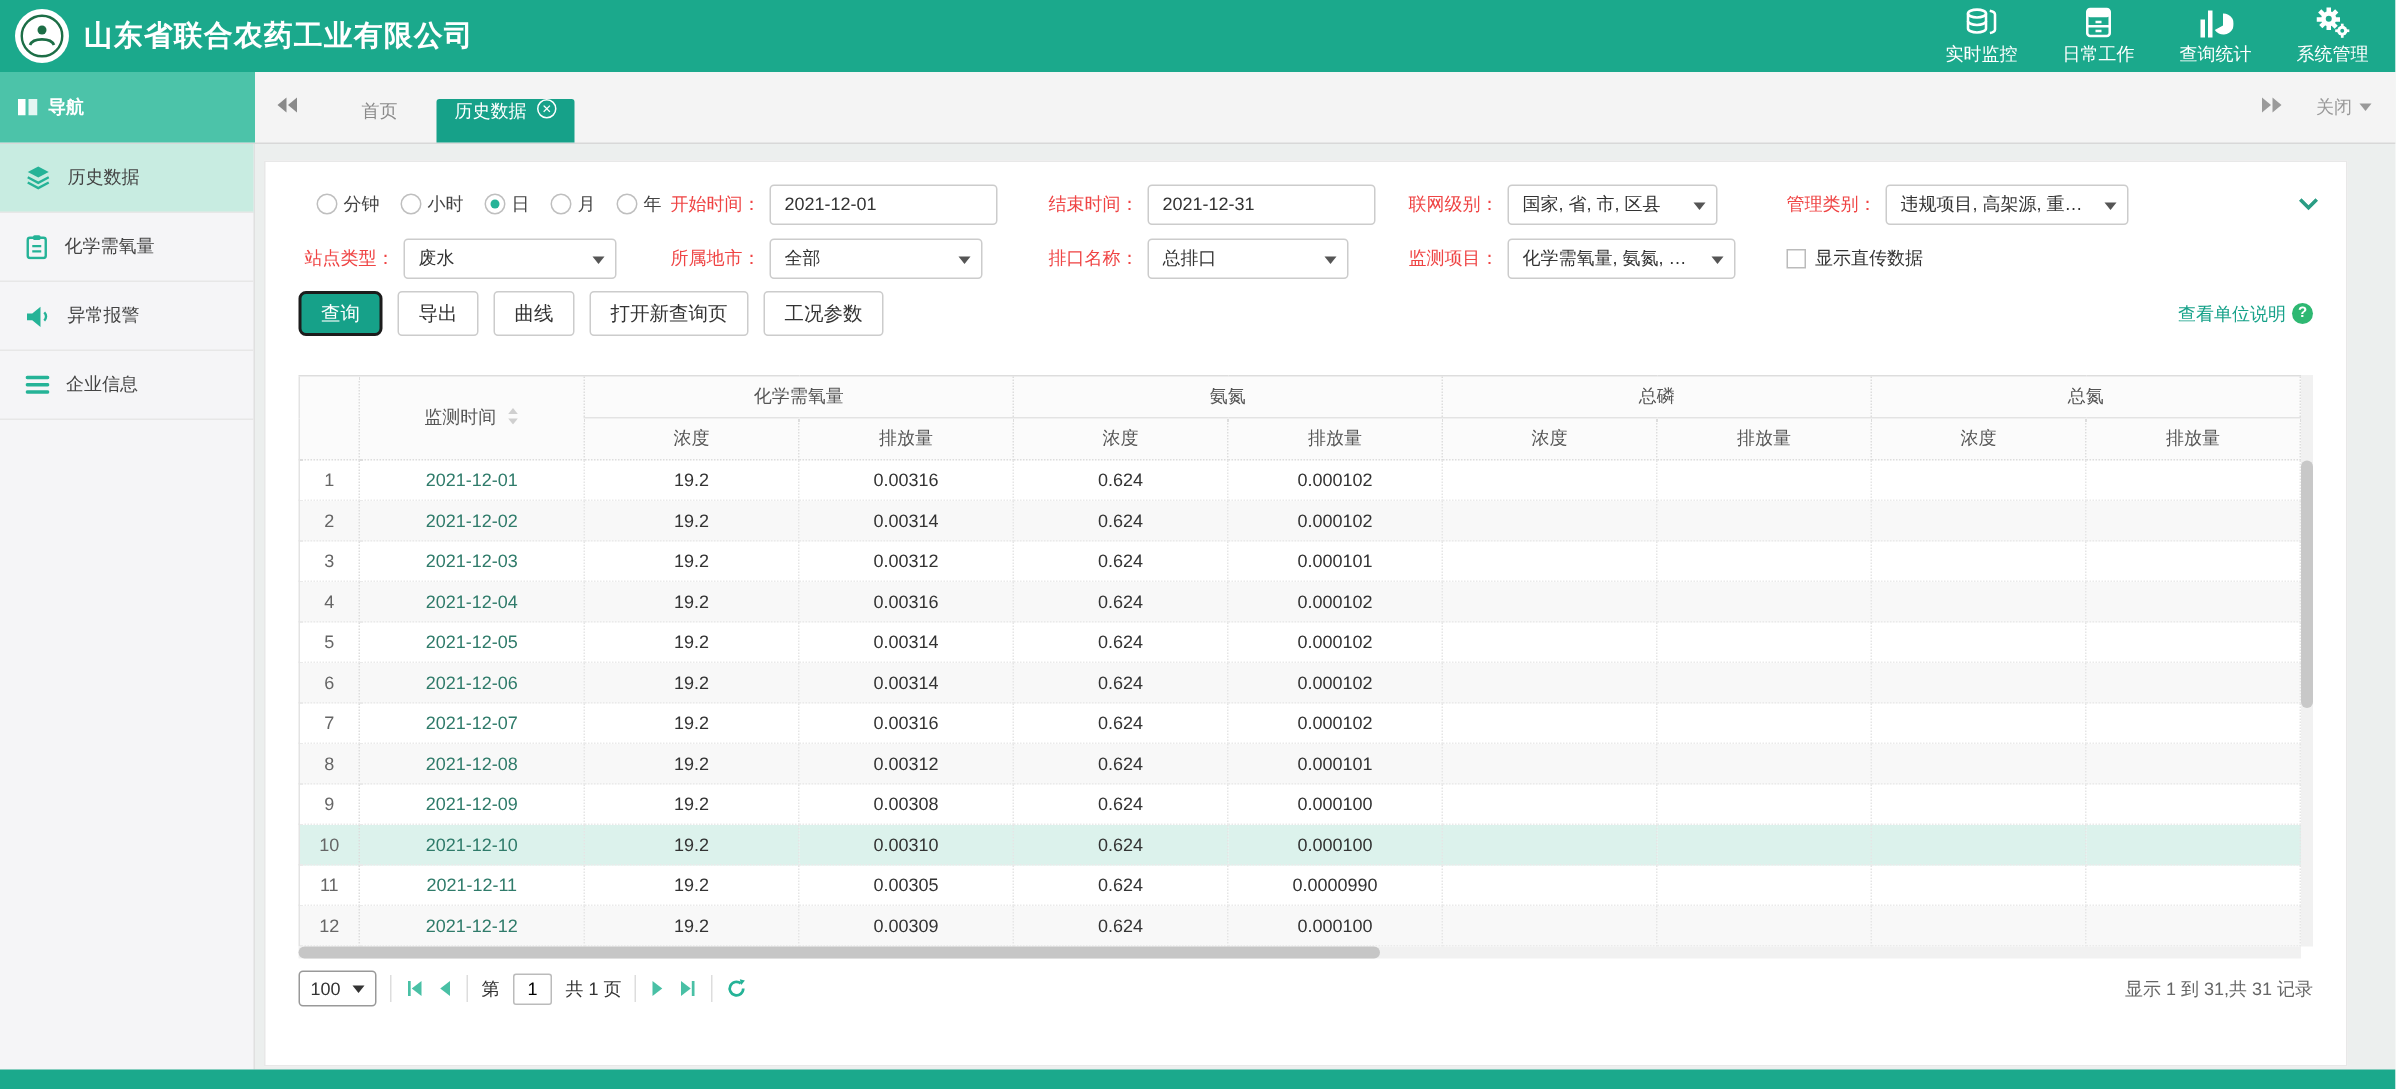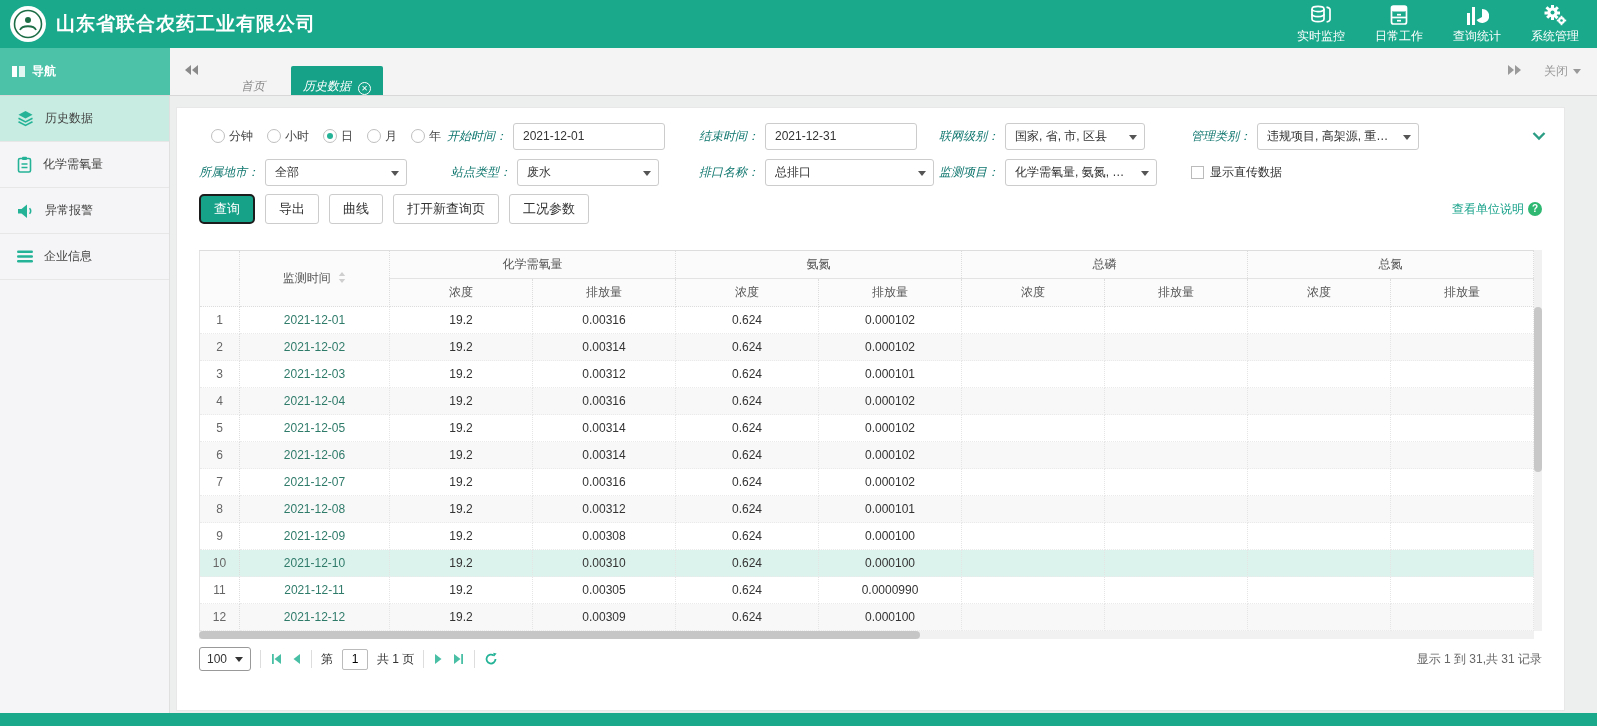--- a/index.html
+++ b/index.html
@@ -13,39 +13,39 @@
   .company { color:#fff; font-size:19px; font-weight:bold; margin-left:10px; letter-spacing:1px; }
   .hnav { margin-left:auto; display:flex; gap:30px;justify-content:space-between; }
   .hnav-item { display:flex; flex-direction:column; align-items:center; gap:2px; color:#fff; cursor:pointer; }
   .hnav-item .ic { height:22px; display:flex; align-items:flex-end; }
 
   
   .subbar { height:48px; display:flex; flex:none; background:#f4f4f4; border-bottom:1px solid #d8d8d8; }
   .side-head { width:170px; flex:none; background:#4cc3a9; color:#fff; font-weight:bold; display:flex; align-items:center; gap:7px; padding-left:12px; }
   .tabstrip { flex:1; display:flex; align-items:flex-end; position:relative; }
   .tab-arrows-left { align-self:center; margin:0 16px 0 14px; }
-  .tab { height:29px; display:flex; align-items:flex-end; padding:0 26px; color:#8a8a8a; cursor:pointer;font-style:italic; }
+  .tab { height:29px; display:flex; align-items:flex-start; padding:0 26px; color:#8a8a8a; cursor:pointer; }
   .tab.active { background:#16a189; color:#fff; padding:0 12px; gap:7px; border-radius:2px 2px 0 0; }
   .tab-close { width:13px; height:13px; border:1px solid #fff; border-radius:50%; font-size:8px; line-height:11px; text-align:center; color:#fff; }
   .tabbar-right { margin-left:auto; align-self:center; display:flex; align-items:center; gap:22px; padding-right:16px; color:#999; }
   .closemenu { display:flex; align-items:center; gap:5px; cursor:pointer; }
   .caret-down { width:0; height:0; border-left:4px solid transparent; border-right:4px solid transparent; border-top:5px solid #999; }
 
   
   .main-row { flex:1; display:flex; min-height:0; }
   .sidebar { width:170px; flex:none; background:#f5f5f7; border-right:1px solid #e0e0e0; }
   .side-item { height:46px; display:flex; align-items:center; gap:11px; padding-left:17px; border-bottom:1px solid #e7e7e7; color:#444; cursor:pointer; background:#fff0; }
   .side-item.active { background:#c8ece1; }
   .content { flex:1; padding:11px 32px 0 6px; min-width:0; }
   .panel { background:#fff; height:604px; border:1px solid #e8e8e8; padding:12px 22px 0 22px; position:relative; }
 
   
   .filters { display:grid; grid-template-columns:248px 252px 240px 252px 1fr; row-gap:4px; align-items:center; }
   .fcell { height:32px; display:flex; align-items:center; }
-  .flabel { color:#0f766e; margin-right:6px; white-space:nowrap;font-style:italic; }
+  .flabel { color:#ef4444; margin-right:6px; white-space:nowrap; }
   .tinput { height:27px; border:1px solid #ccc; border-radius:3px; padding:0 9px; font-size:12px; color:#333; width:152px; font-family:inherit; }
   .sel { height:27px; border:1px solid #ccc; border-radius:3px; background:#fff; display:flex; align-items:center; padding:0 20px 0 9px; position:relative; cursor:pointer; }
   .sel .selval { overflow:hidden; white-space:nowrap; text-overflow:ellipsis; }
   .sel .scaret { position:absolute; right:7px; top:11px; width:0; height:0; border-left:4px solid transparent; border-right:4px solid transparent; border-top:5px solid #555; }
   .radios { display:flex; align-items:center; gap:14px; justify-content:flex-end; width:100%; padding-right:6px; }
   .radio { display:flex; align-items:center; gap:4px; cursor:pointer; color:#444; }
   .rdot { width:14px; height:14px; border:1px solid #bfbfbf; border-radius:50%; background:#fff; position:relative; }
   .radio.checked .rdot::after { content:""; position:absolute; left:3px; top:3px; width:6px; height:6px; border-radius:50%; background:#25b397; }
   .checkrow { display:flex; align-items:center; gap:6px; cursor:pointer; }
   .cbox { width:13px; height:13px; border:1px solid #bbb; background:#fff; }
@@ -281,37 +281,37 @@
           </div>
         </div>
         <div class="fcell">
           <span class="flabel">管理类别：</span>
           <div class="sel" style="width:162px">
             <span class="selval">违规项目, 高架源, 重点排污</span>
             <span class="scaret"></span>
           </div>
         </div>
 
-        <div class="fcell">
-          <span class="flabel">所属地市：</span>
-          <div class="sel" style="width:142px">
-            <span class="selval">全部</span>
-            <span class="scaret"></span>
-          </div>
-        </div>
         <div class="fcell" style="justify-content:flex-start; padding-left:4px;">
           <span class="flabel">站点类型：</span>
           <div class="sel" style="width:142px">
             <span class="selval">废水</span>
             <span class="scaret"></span>
           </div>
         </div>
         <div class="fcell">
+          <span class="flabel">所属地市：</span>
+          <div class="sel" style="width:142px">
+            <span class="selval">全部</span>
+            <span class="scaret"></span>
+          </div>
+        </div>
+        <div class="fcell">
           <span class="flabel">排口名称：</span>
-          <div class="sel" style="width:169px">
+          <div class="sel" style="width:134px">
             <span class="selval">总排口</span>
             <span class="scaret"></span>
           </div>
         </div>
         <div class="fcell">
           <span class="flabel">监测项目：</span>
           <div class="sel" style="width:152px">
             <span class="selval">化学需氧量, 氨氮, 总磷, 总氮</span>
             <span class="scaret"></span>
           </div>

